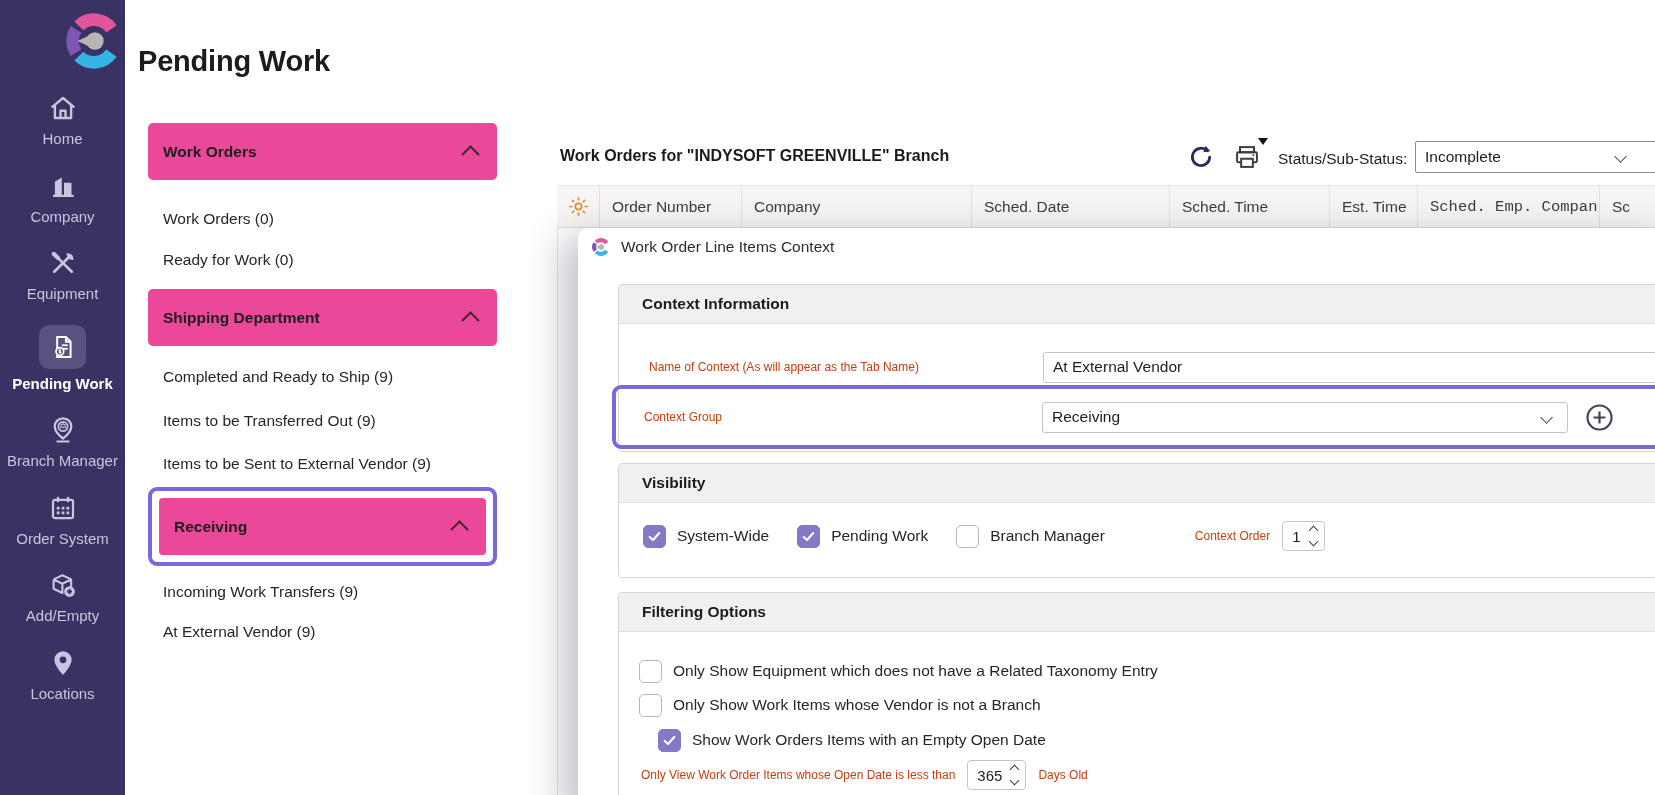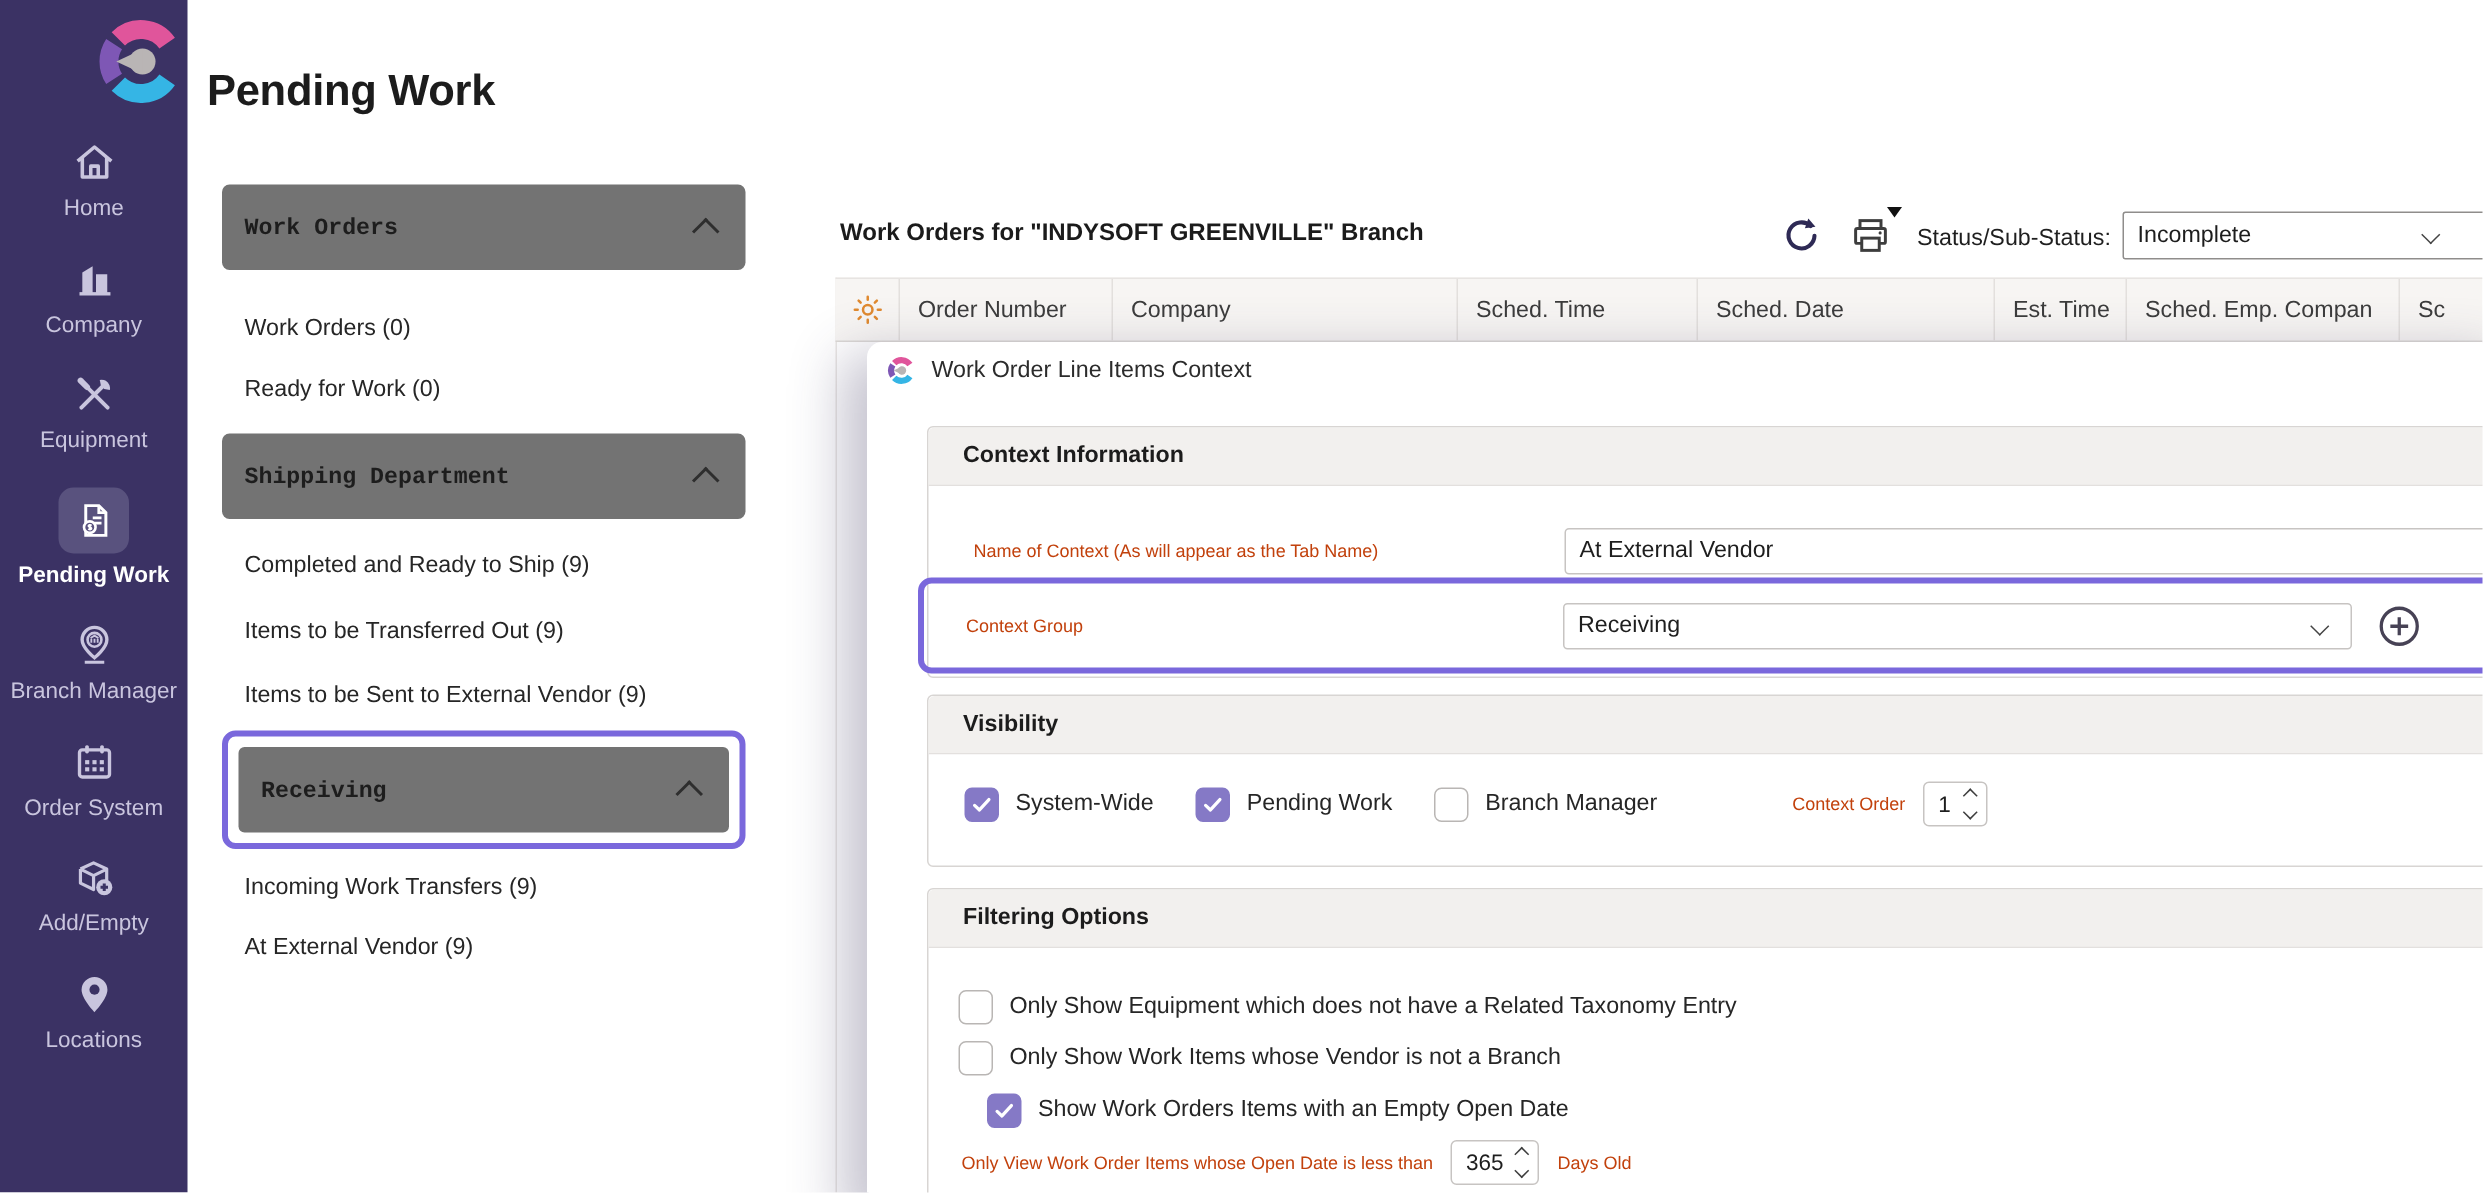--- a/index.html
+++ b/index.html
@@ -16,22 +16,22 @@
   .side-label{margin-top:5px;font-size:15px;color:#c9c5de;text-align:center;line-height:1.3;padding:0 4px;}
   .side-item.active .side-label{color:#fff;font-weight:bold;}
   .icon-chip{width:47px;height:44px;background:#59527e;border-radius:10px;
              display:flex;align-items:center;justify-content:center;}
 
   
   .page-title{position:absolute;left:138px;top:26px;font-size:29px;font-weight:bold;color:#1c1c1c;letter-spacing:-.2px;}
 
   
   .panel{position:absolute;left:148px;top:123px;width:349px;}
-  .sec-header{height:57px;background:#737373;border-radius:5px;display:flex;align-items:center;
-              justify-content:space-between;padding:0 20px 0 15px;cursor:pointer;font-family:Liberation Mono, monospace;}
+  .sec-header{height:57px;background:#ec4899;border-radius:5px;display:flex;align-items:center;
+              justify-content:space-between;padding:0 20px 0 15px;cursor:pointer;}
   .sec-title{font-size:15.5px;font-weight:bold;color:#1d1d1d;}
   .chev-up{width:11px;height:11px;border-left:2px solid #2e2e2e;border-top:2px solid #2e2e2e;
            transform:rotate(45deg) translate(2px,2px);}
   .panel-item{font-size:15.5px;color:#262626;padding-left:15px;height:23px;display:flex;align-items:center;cursor:pointer;}
   .m27{margin-top:27px;} .m18{margin-top:18px;} .m19{margin-top:19px;}
   .m21{margin-top:21px;} .m20{margin-top:20px;} .m14{margin-top:14px;} .m17{margin-top:17px;}
   .hl-wrap{margin-top:12px;}
   .hl-wrap.highlighted{border:4px solid #7a68dc;border-radius:9px;padding:7px;}
   .hl-wrap.highlighted .sec-header{border-radius:4px;}
 
@@ -48,21 +48,21 @@
   .status-select .dd-chev{position:absolute;left:200px;top:10px;}
   .dd-chev{width:8px;height:8px;border-right:1.7px solid #444;border-bottom:1.7px solid #444;transform:rotate(45deg);}
 
   
   .thead{position:absolute;left:557px;top:185px;right:0;height:43px;background:#f7f5f3;
          border-top:1px solid #e7e4e2;border-bottom:1px solid #dcd9d6;display:flex;box-sizing:border-box;}
   .th{display:flex;align-items:center;padding-left:12px;font-size:15.5px;color:#3c3c3c;
       border-right:1px solid #e3e0dd;box-sizing:border-box;white-space:nowrap;overflow:hidden;cursor:pointer;}
   .th.c0{width:43px;justify-content:center;padding-left:0;}
   .th.c1{width:142px;} .th.c2{width:230px;} .th.c3{width:198px;} .th.c4{width:160px;}
-  .th.c5{width:88px;} .th.c6{width:182px;} .th.c7{flex:1;border-right:none;}
+  .th.c5{width:88px;} .th.c6{width:182px;font-family:Liberation Mono, monospace;} .th.c7{flex:1;border-right:none;}
   .tbl-left-line{position:absolute;left:557px;top:185px;bottom:0;width:1px;background:#e9e6e4;}
 
   
   .dialog{position:absolute;left:578px;top:228px;right:-24px;bottom:-16px;background:#fff;
           border-top-left-radius:10px;box-shadow:-16px 8px 36px rgba(58,52,92,.30);z-index:5;}
   .dlg-title{position:absolute;left:13px;top:9px;display:flex;align-items:center;gap:10px;}
   .dlg-title-text{font-size:15.5px;color:#2c2c2c;}
   .group{position:absolute;left:40px;right:0;border:1px solid #d8d5d3;border-radius:4px;background:#fff;box-sizing:border-box;}
   .group-header{height:38px;background:#f2f0ee;border-bottom:1px solid #e3e0de;border-radius:4px 4px 0 0;
                 display:flex;align-items:center;padding-left:23px;font-size:15.5px;font-weight:bold;color:#1c1c1c;}
@@ -268,22 +268,22 @@
           <line x1="16.4" y1="10" x2="18.2" y2="10"></line>
         <line x1="4.2" y1="4.2" x2="5.5" y2="5.5"></line>
           <line x1="14.5" y1="14.5" x2="15.8" y2="15.8"></line>
         <line x1="4.2" y1="15.8" x2="5.5" y2="14.5"></line>
           <line x1="14.5" y1="5.5" x2="15.8" y2="4.2"></line>
       </g>
     </svg>
   </div>
   <div class="th c1">Order Number</div>
   <div class="th c2">Company</div>
+  <div class="th c3">Sched. Date</div>
   <div class="th c4">Sched. Time</div>
-  <div class="th c3">Sched. Date</div>
   <div class="th c5">Est. Time</div>
   <div class="th c6">Sched. Emp. Compan</div>
   <div class="th c7">Sc</div>
 </div>
 
 <div class="dialog">
   <div class="dlg-title">
     <svg viewBox="0 0 64 64" width="20" height="20">
       <path d="M16.4 16.4 A22 22 0 0 1 50 19.4" fill="none" stroke="#e0559b" stroke-width="13"></path>
       <path d="M50 44.6 A22 22 0 0 1 16.4 47.6" fill="none" stroke="#35b5e5" stroke-width="13"></path>

